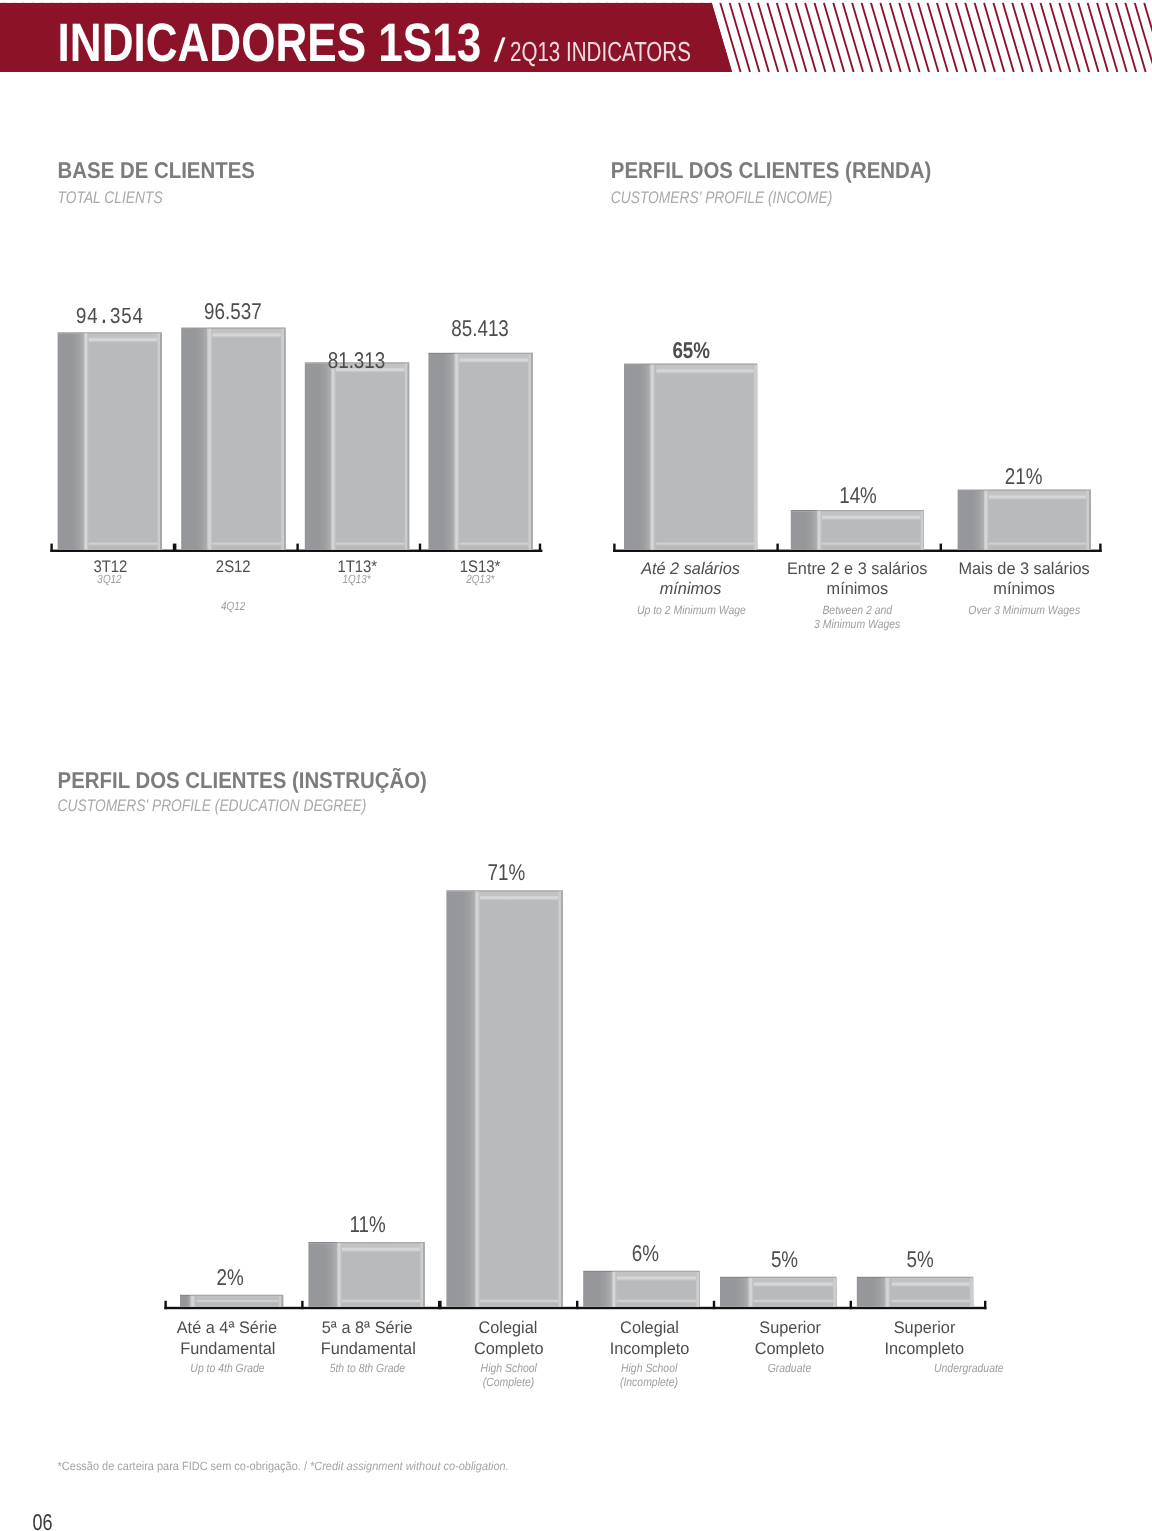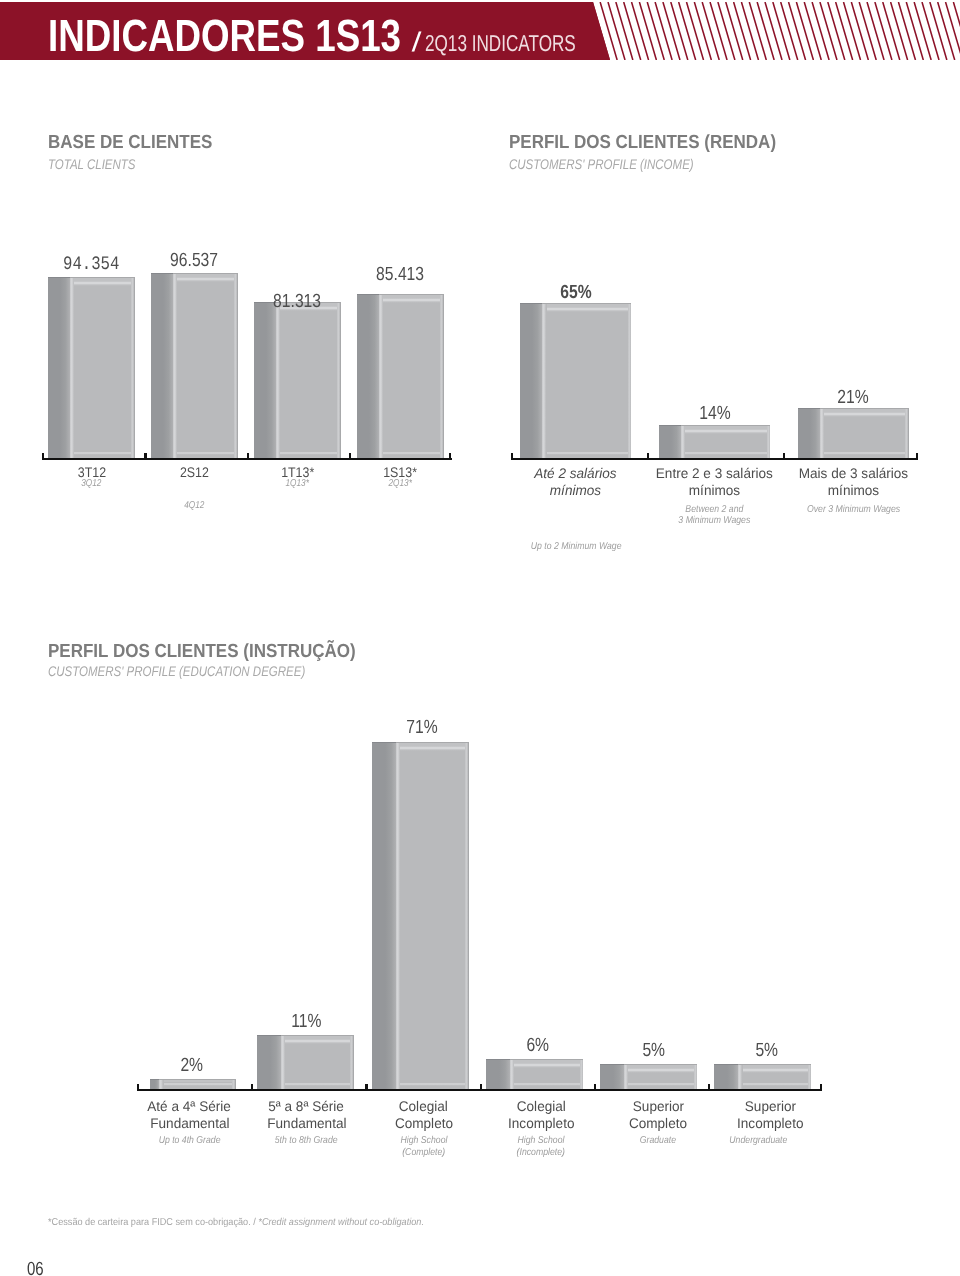--- a/index.html
+++ b/index.html
@@ -300,21 +300,21 @@
       <div class="face" style="left:22px;">
             <div class="edgeB"></div>
             <div class="edgeL"></div>
             <div class="edgeR"></div>
           </div>
     </div>
         <div class="vlabel" style="left:505.9px;top:282.775px;width:140px;font-weight:bold;"><span>65%</span></div>
         <div class="cat" style="left:470.9px;top:464.5px;width:210px;font-style:italic;">
       <div class="cat-pt"><span>Até 2 salários</span><br><span>mínimos</span></div>
         </div>
-        <div class="cat" style="left:470.9px;top:503.5px;width:210px;margin-top:37px;">
+        <div class="cat" style="left:470.9px;top:503.5px;width:210px;">
       <div class="cat-en"><span>Up to 2 Minimum Wage</span></div>
         </div>
         <div class="bar" style="left:659.2px;top:424.51px;width:111px;height:33.39px;">
       <div class="side" style="width:22px;"></div>
       <div class="face" style="left:22px;">
             <div class="edgeB"></div>
             <div class="edgeL"></div>
             <div class="edgeR"></div>
           </div>
     </div>
@@ -430,21 +430,21 @@
       <div class="face" style="left:24px;">
             <div class="edgeB"></div>
             <div class="edgeL"></div>
             <div class="edgeR"></div>
           </div>
     </div>
         <div class="vlabel" style="left:696.65px;top:1040.875px;width:140px;"><span>5%</span></div>
         <div class="cat" style="left:695.4px;top:1097.5px;width:150px;">
       <div class="cat-pt"><span>Superior</span><br><span>Incompleto</span></div>
         </div>
-        <div class="cat" style="left:683px;top:1135.2px;width:150px;">
+        <div class="cat" style="left:732px;top:1135.2px;width:150px;">
       <div class="cat-en"><span>Undergraduate</span></div>
         </div>
       </div>
     </div>
 
   <div class="foot" style="left:47.9px;top:1217.8px;"><span>*Cessão de carteira para FIDC sem co-obrigação. / </span><i>*Credit assignment without co-obligation.</i></div>
   <div class="pageno" style="left:27.2px;top:1258.8px;">06</div>
 </div>
 
 </body></html>

